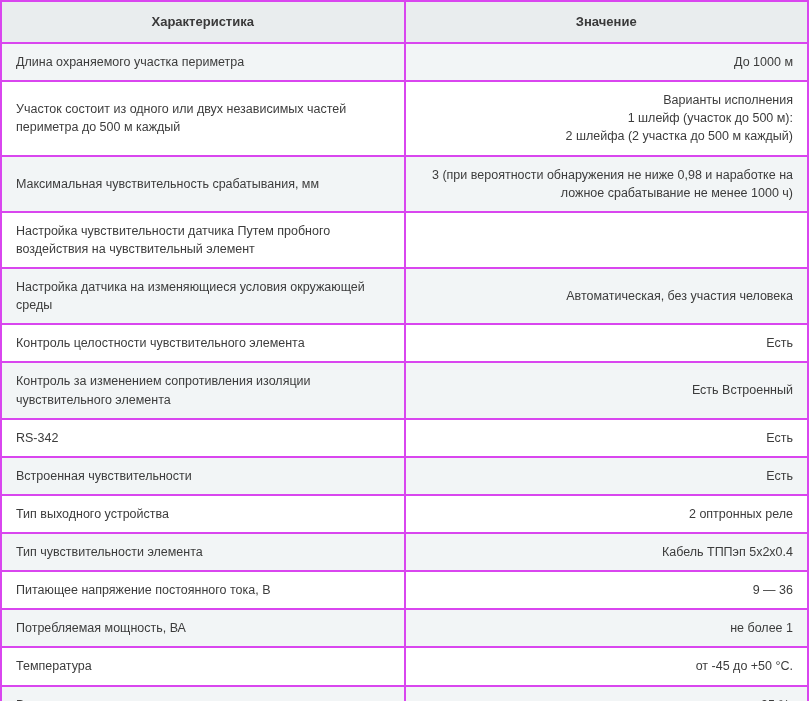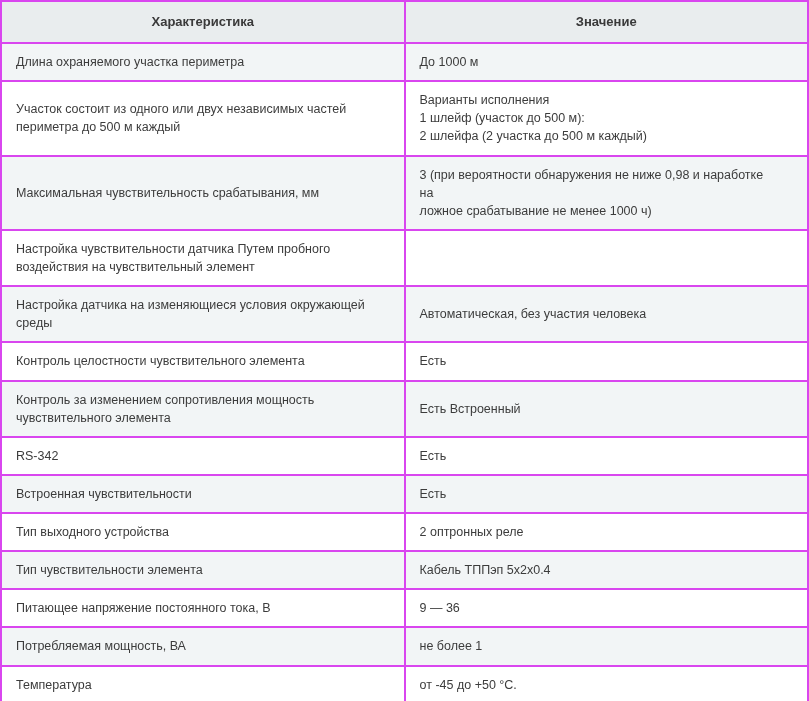--- a/index.html
+++ b/index.html
@@ -35,22 +35,22 @@
     height: 30px;
     padding: 5px 8px;
   }
   table.spec-table tbody td.param {
     width: 408px;
     padding: 9px 14px 9px 14px;
     text-align: left;
     color: #3c3c3c;
   }
   table.spec-table tbody td.value {
-    padding: 9px 28px 9px 14px;
-    text-align: left;
+    padding: 9px 14px 9px 14px;
+    text-align: right;
     color: #3c3c3c;
   }
   tr.shaded td {
     background: #f2f5f6;
     margin-left: 28px;
   }
   tr.plain td {
     background: #ffffff;
   }
   .value .line {
@@ -101,21 +101,21 @@
           <span class="line">Автоматическая, без участия человека</span>
         </td>
       </tr>
       <tr class="plain">
         <td class="param">Контроль целостности чувствительного элемента</td>
         <td class="value">
           <span class="line">Есть</span>
         </td>
       </tr>
       <tr class="shaded">
-        <td class="param">Контроль за изменением сопротивления мощность чувствительного элемента</td>
+        <td class="param">Контроль за изменением сопротивления изоляции чувствительного элемента</td>
         <td class="value">
           <span class="line">Есть Встроенный</span>
         </td>
       </tr>
       <tr class="plain">
         <td class="param">RS-342</td>
         <td class="value">
           <span class="line">Есть</span>
         </td>
       </tr>

